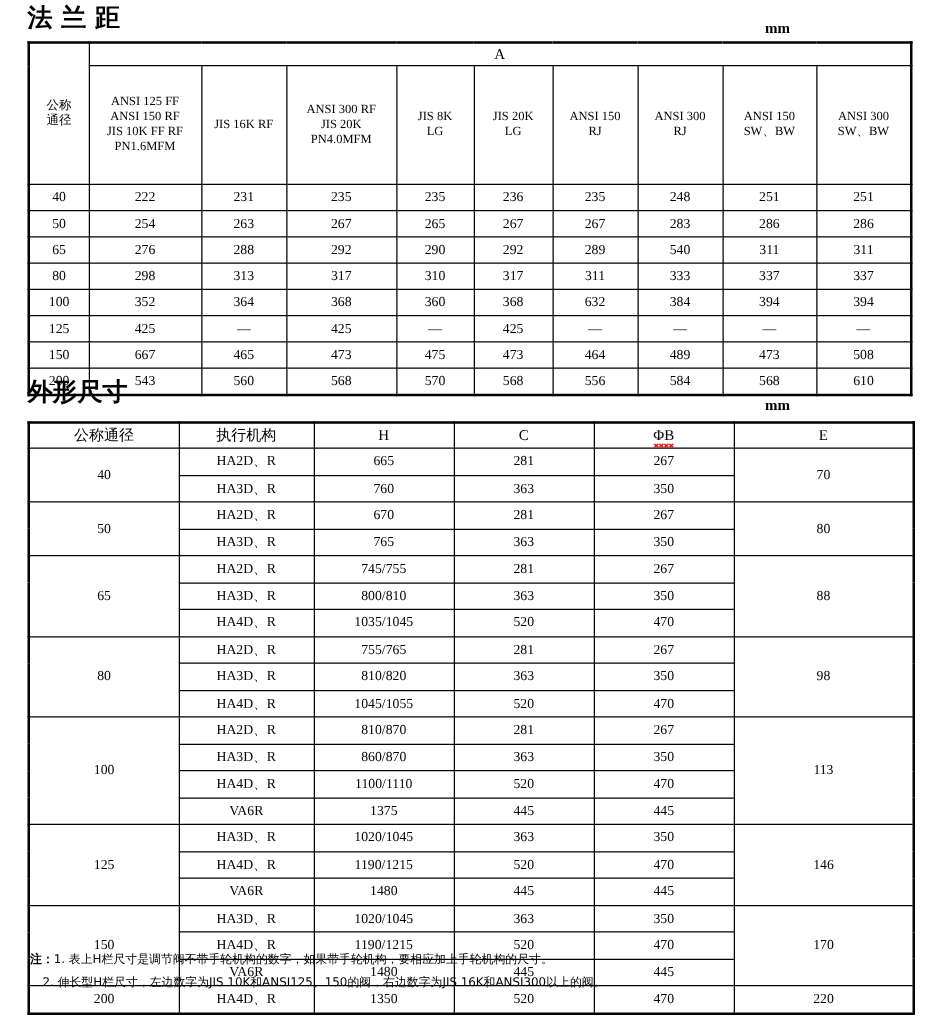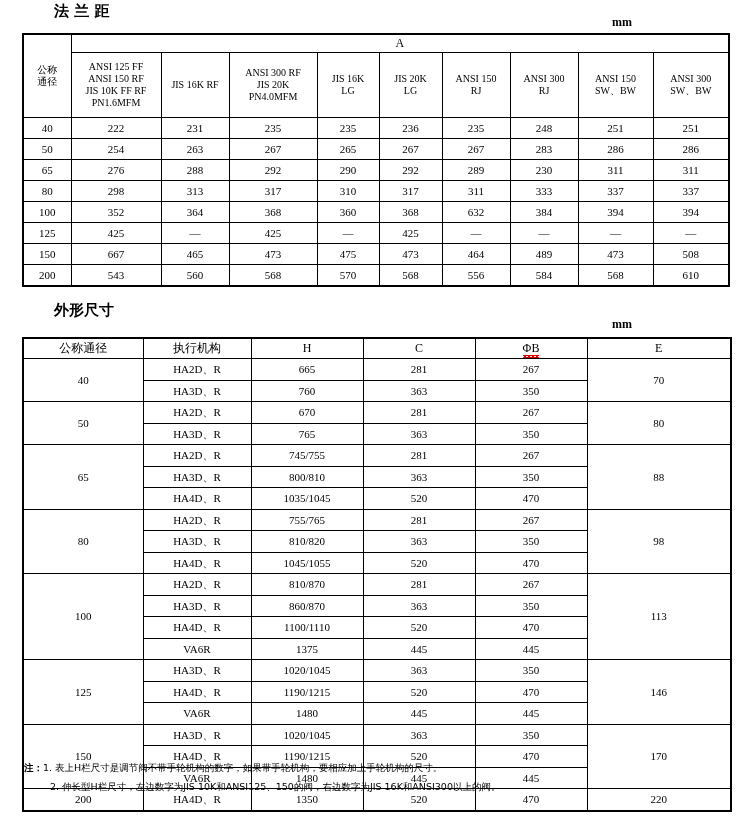--- a/index.html
+++ b/index.html
@@ -21,25 +21,24 @@
     position: relative;
     width: 750px;
     height: 818px;
     box-sizing: border-box;
   }
 
   
   .section-title {
     font-family: "DejaVu Sans", "Liberation Sans", sans-serif;
     font-weight: bold;
-    font-size: 15px;
+    font-size: 20px;
     letter-spacing: 0px;
     color: #000;
     line-height: 1;
-    margin-left: 32px;
   }
   .unit-label {
     font-family: "Liberation Serif", "DejaVu Serif", serif;
     font-weight: bold;
     font-size: 12px;
     color: #000;
     text-align: left;
     line-height: 1;
   }
 
@@ -76,21 +75,21 @@
     left: 22px;
     top: 33px;
     width: 708px;
   }
   #tbl-flange { width: 708px; }
   #tbl-flange .hdr-a { height: 17px; font-size: 12px; }
   #tbl-flange .hdr-cell {
     height: 62px;
     font-size: 10px;
     line-height: 1.22;
-    padding: 1px 1px;
+    padding: 16px 1px;
   }
   #tbl-flange tbody td { height: 20px; font-size: 11px; }
 
   
   #tbl-dims-wrap {
     position: absolute;
     left: 22px;
     top: 337px;
     width: 653px;
   }
@@ -117,21 +116,21 @@
   }
   .note-row {
     display: block;
     margin-bottom: 9px;
     white-space: nowrap;
   }
   .note-lead {
     font-weight: bold;
     font-family: "DejaVu Sans", "Liberation Sans", sans-serif;
   }
-  .note-indent { padding-left: 26px; }
+  .note-indent { padding-left: 10px; }
 
   
   .misspell {
     position: relative;
     display: inline-block;
   }
   .misspell::after {
     content: "";
     position: absolute;
     left: 0;
@@ -184,21 +183,21 @@
           </td>
           <td class="hdr-cell">
             <div>JIS 16K RF</div>
           </td>
           <td class="hdr-cell">
             <div>ANSI 300 RF</div>
             <div>JIS 20K</div>
             <div>PN4.0MFM</div>
           </td>
           <td class="hdr-cell">
-            <div>JIS 16K</div>
+            <div>JIS 8K</div>
             <div>LG</div>
           </td>
           <td class="hdr-cell">
             <div>JIS 20K</div>
             <div>LG</div>
           </td>
           <td class="hdr-cell">
             <div>ANSI 150</div>
             <div>RJ</div>
           </td>
@@ -242,21 +241,21 @@
             <td>286</td>
           </tr>
           <tr>
             <td>65</td>
             <td>276</td>
             <td>288</td>
             <td>292</td>
             <td>290</td>
             <td>292</td>
             <td>289</td>
-            <td>230</td>
+            <td>540</td>
             <td>311</td>
             <td>311</td>
           </tr>
           <tr>
             <td>80</td>
             <td>298</td>
             <td>313</td>
             <td>317</td>
             <td>310</td>
             <td>317</td>

